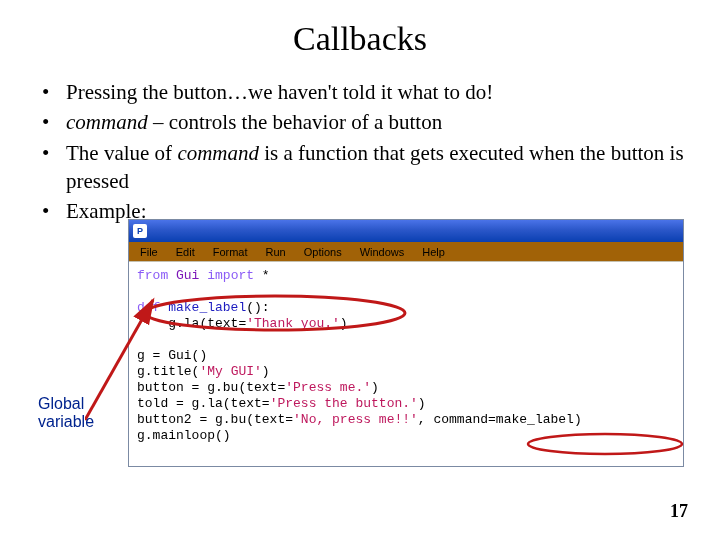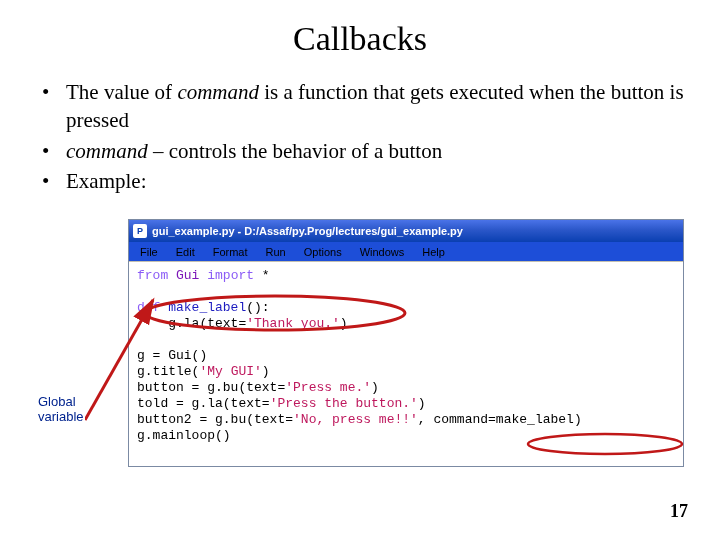--- a/index.html
+++ b/index.html
@@ -57,21 +57,21 @@
     width: 14px; height: 14px;
     background: #fff;
     border-radius: 2px;
     margin-right: 5px;
     display: flex; align-items:center; justify-content:center;
     font-size: 9px; color:#0a3fb1; font-weight:bold;
   }
   .titlebar .title-text { flex: 1; font-weight: bold; white-space: nowrap; overflow:hidden; }
   .menubar {
     height: 20px;
-    background: #1d4ed8;
+    background: #a16207;
     border-bottom: 1px solid #c4c0b0;
     display: flex;
     padding: 0 2px;
     font-family: Tahoma, Arial, sans-serif;
     font-size: 11px;
     color: #000;
     align-items: center;
   }
   .menubar .menu-item { padding: 2px 9px; cursor: default; }
   .editor-body {
@@ -87,21 +87,21 @@
   .kw { color: #8b5cf6; } 
   .bi { color: #7d17b8; } 
   .fn { color: #1c1cc0; } 
   .str { color: #be185d; } 
   .annot {
     position: absolute;
     left: 38px;
     top: 395px;
     color: #00238e;
     font-family: Arial, sans-serif;
-    font-size: 13px;
+    font-size: 16px;
     line-height: 1.15;
   }
   .pagenum {
     position: absolute;
     right: 32px;
     bottom: 18px;
     font-size: 18px;
     font-weight: bold;
   }
   .arrow-svg {
@@ -129,29 +129,29 @@
     pointer-events: none;
   }
 </style>
 </head>
 <body>
 
 <div class="slide">
   <div class="title">Callbacks</div>
 
   <ul class="bullets">
+    <li><span>Pressing the button…we haven't told it what to do!</span></li>
+    <li><span class="em">command</span><span> – controls the behavior of a button</span></li>
     <li><span>The value of </span><span class="em">command</span><span> is a function that gets executed when the button is pressed</span></li>
-    <li><span class="em">command</span><span> – controls the behavior of a button</span></li>
     <li><span>Example:</span></li>
   </ul>
 
   <div class="editor-wrap">
     <div class="titlebar">
       <span class="py-icon">P</span>
-      <span class="title-text">gui_example.py - D:/Assaf/py.Prog/lectures/gui_example.py</span>
     </div>
     <div class="menubar">
       <span class="menu-item">File</span>
       <span class="menu-item">Edit</span>
       <span class="menu-item">Format</span>
       <span class="menu-item">Run</span>
       <span class="menu-item">Options</span>
       <span class="menu-item">Windows</span>
       <span class="menu-item">Help</span>
     </div>

